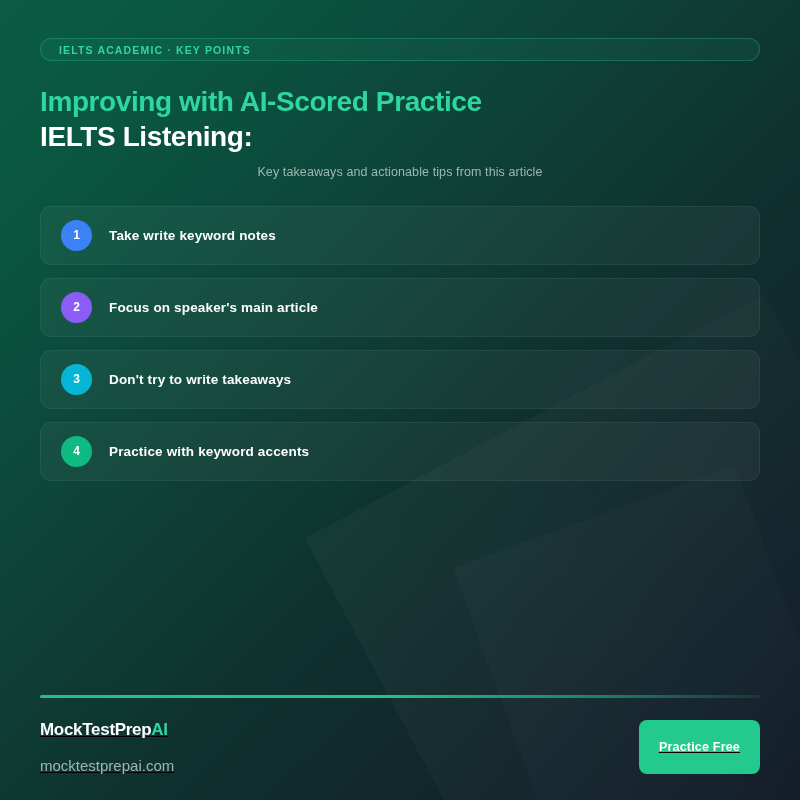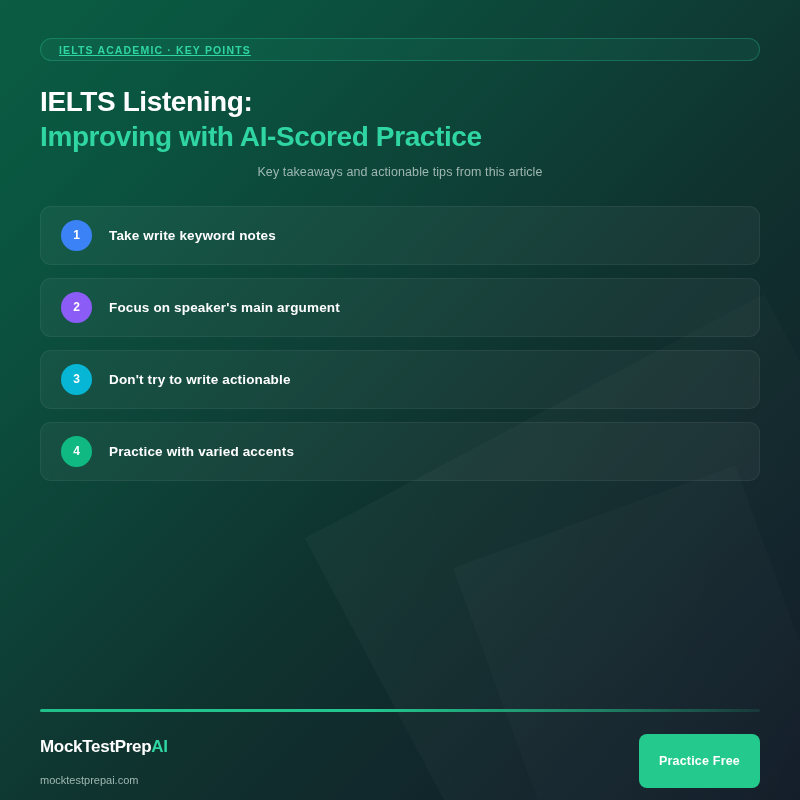--- a/index.html
+++ b/index.html
@@ -71,21 +71,20 @@
     background:rgba(45,212,160,0.07);
     display:flex; align-items:center;
     padding:0 18px;
   }
   .badge-text {
     font-size:10.5px;
     font-weight:bold;
     letter-spacing:1.15px;
     color:#2fd6a2;
     white-space:nowrap;
-    text-decoration:underline;
   }
 
   
   .headline { margin-top:23px; }
   .headline-line {
     font-size:28px;
     font-weight:bold;
     letter-spacing:-0.4px;
     line-height:1.26;
   }
@@ -131,21 +130,22 @@
     font-size:13.5px;
     font-weight:bold;
     color:#ffffff;
     letter-spacing:0.15px;
   }
 
   
   .footer {
     position:absolute;
     left:40px; right:40px;
-    bottom:12px;
+    bottom:26px;
+    text-decoration:underline;
   }
 
   .divider {
     height:3px;
     border-radius:2px;
     background:linear-gradient(90deg,
       #21c08a 0%,
       #23c68e 46%,
       rgba(35,198,142,0.55) 78%,
       rgba(35,198,142,0.12) 100%);
@@ -161,21 +161,21 @@
   .brand-name {
     font-size:17px;
     font-weight:bold;
     letter-spacing:-0.3px;
     color:#ffffff;
   }
   .brand-ai { color:#2fd6a2; }
 
   .brand-url {
     margin-top:17px;
-    font-size:11px;
+    font-size:15px;
     color:#9fb7b2;
   }
 
   .cta {
     background:#24c98d;
     color:#ffffff;
     font-size:12.5px;
     font-weight:bold;
     border:none;
     border-radius:8px;
@@ -194,42 +194,42 @@
   <div class="sheen2"></div>
   <div class="noise"></div>
 
   <div class="content">
 
     <div class="badge">
       <span class="badge-text">IELTS ACADEMIC · KEY POINTS</span>
     </div>
 
     <div class="headline">
+      <div class="headline-line line-2">Improving with AI-Scored Practice</div>
       <div class="headline-line line-1">IELTS Listening:</div>
-      <div class="headline-line line-2">Improving with AI-Scored Practice</div>
     </div>
 
     <div class="subtitle">Key takeaways and actionable tips from this article</div>
 
     <div class="cards" id="cards-container">
         <div class="card">
           <div class="bullet" style="background: rgb(59, 130, 246);">1</div>
           <div class="card-text">Take write keyword notes</div>
         </div>
         <div class="card">
           <div class="bullet" style="background: rgb(139, 92, 246);">2</div>
-          <div class="card-text">Focus on speaker's main argument</div>
+          <div class="card-text">Focus on speaker's main article</div>
         </div>
         <div class="card">
           <div class="bullet" style="background: rgb(6, 182, 212);">3</div>
-          <div class="card-text">Don't try to write actionable</div>
+          <div class="card-text">Don't try to write takeaways</div>
         </div>
         <div class="card">
           <div class="bullet" style="background: rgb(16, 185, 129);">4</div>
-          <div class="card-text">Practice with varied accents</div>
+          <div class="card-text">Practice with keyword accents</div>
         </div>
       </div>
 
     <div class="footer">
       <div class="divider"></div>
       <div class="footer-row">
         <div>
           <div class="brand-name"><span>MockTestPrep</span><span class="brand-ai">AI</span></div>
           <div class="brand-url">mocktestprepai.com</div>
         </div>

